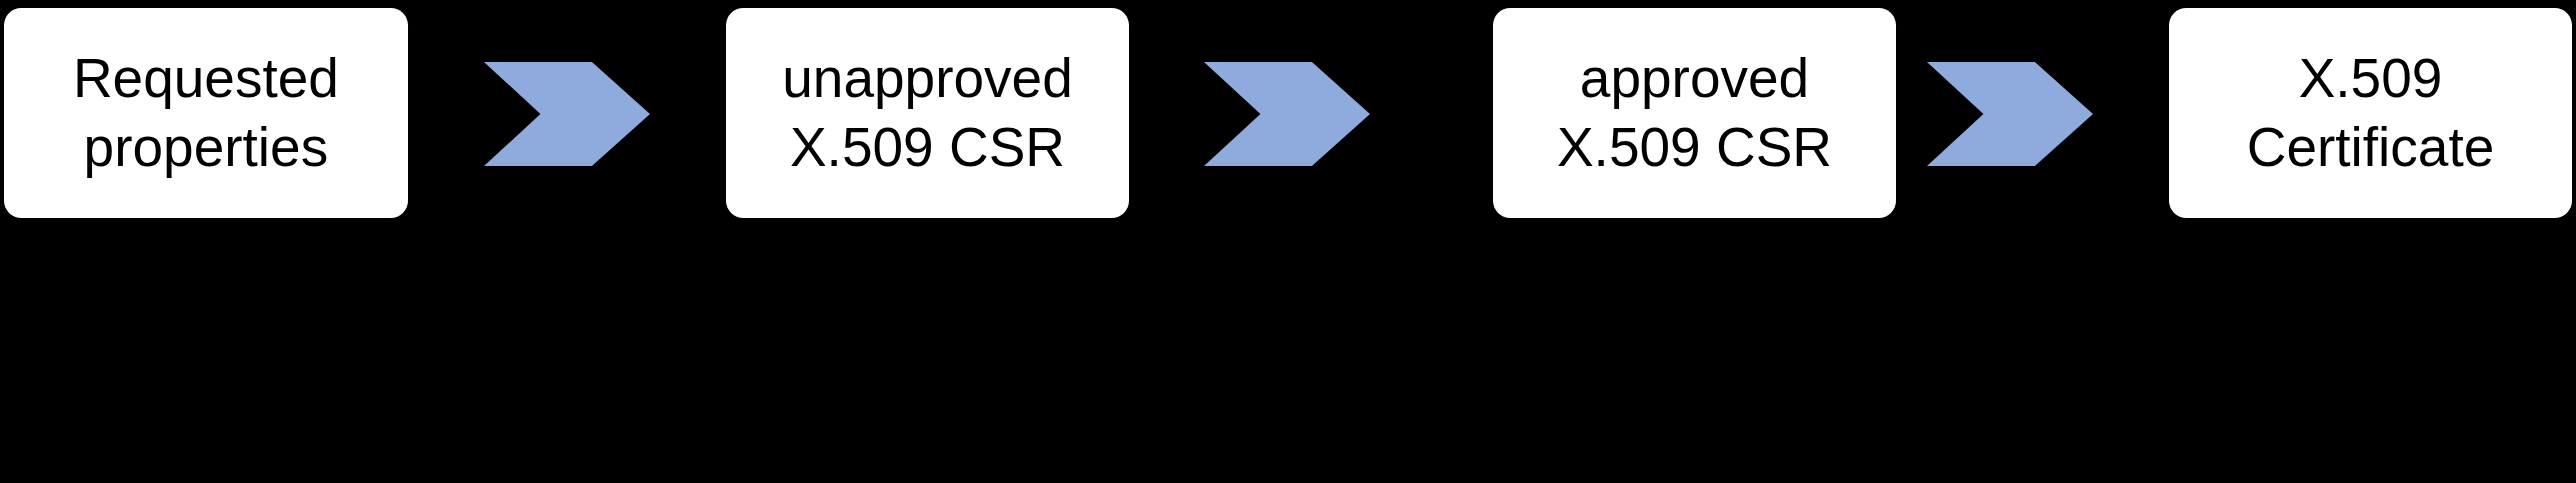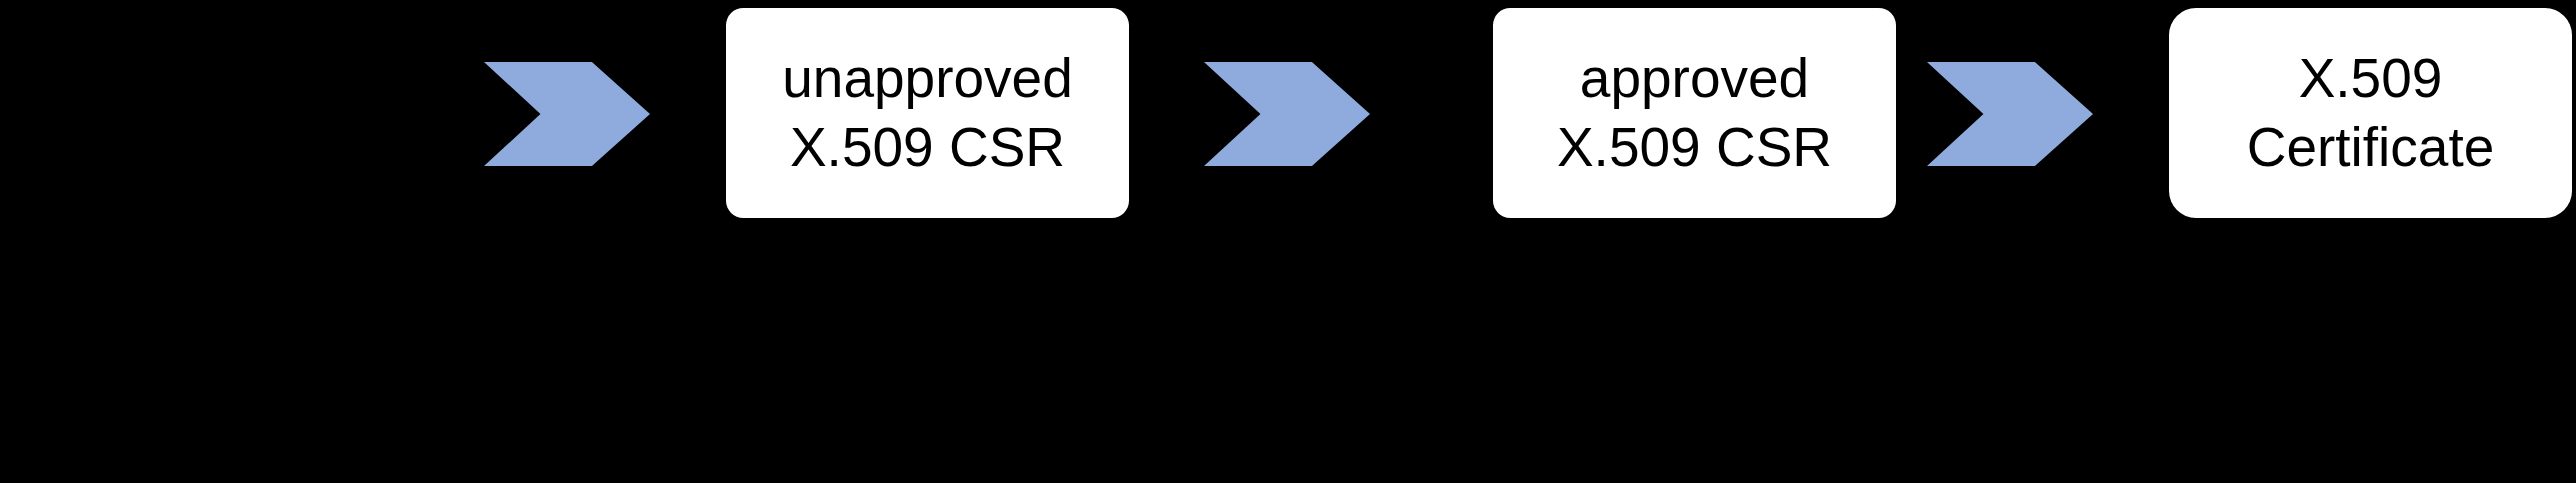--- a/index.html
+++ b/index.html
@@ -36,38 +36,42 @@
   .flow-node .label {
     font-size: 55px;
     line-height: 1.25;
     color: var(--text-color);
     white-space: pre-line;
     letter-spacing: 0px;
   }
   .node-1 { left: 3.9px;    width: 404px; }
   .node-2 { left: 726px;  width: 403px; }
   .node-3 { left: 1493px; width: 403px; }
-  .node-4 { left: 2169px; width: 403px; border-radius: 27px; }
+  .node-4 { left: 2169px; width: 403px; }
   .chevron {
     position: absolute;
     top: 62px;
     width: 166px;
     height: 104px;
     background: var(--arrow-color);
     clip-path: polygon(0% 0%, 65% 0%, 100% 50%, 65% 100%, 0% 100%, 34% 50%);
   }
   .chev-1 { left: 484px; }
   .chev-2 { left: 1204px; }
   .chev-3 { left: 1927px; }
 </style>
 </head>
 <body>
 
 <div class="canvas">
 
+  <div class="flow-node node-1">
+    <span class="label">Requested
+properties</span>
+  </div>
 
   <div class="chevron chev-1"></div>
 
   <div class="flow-node node-2">
     <span class="label">unapproved
 X.509 CSR</span>
   </div>
 
   <div class="chevron chev-2"></div>
 

